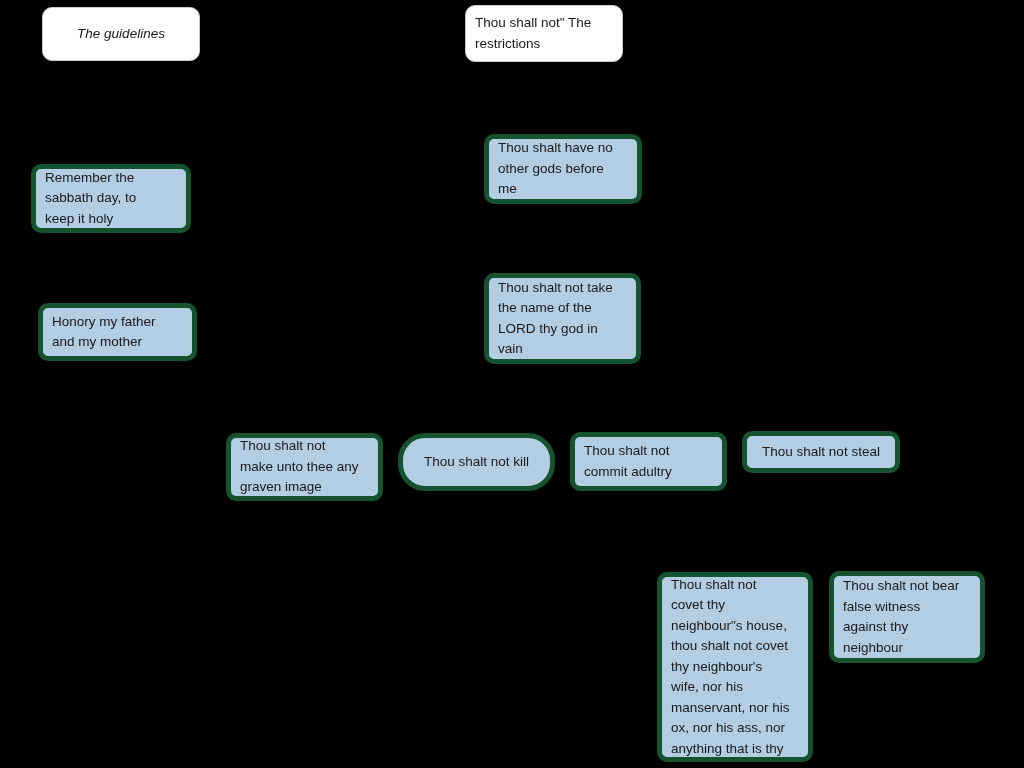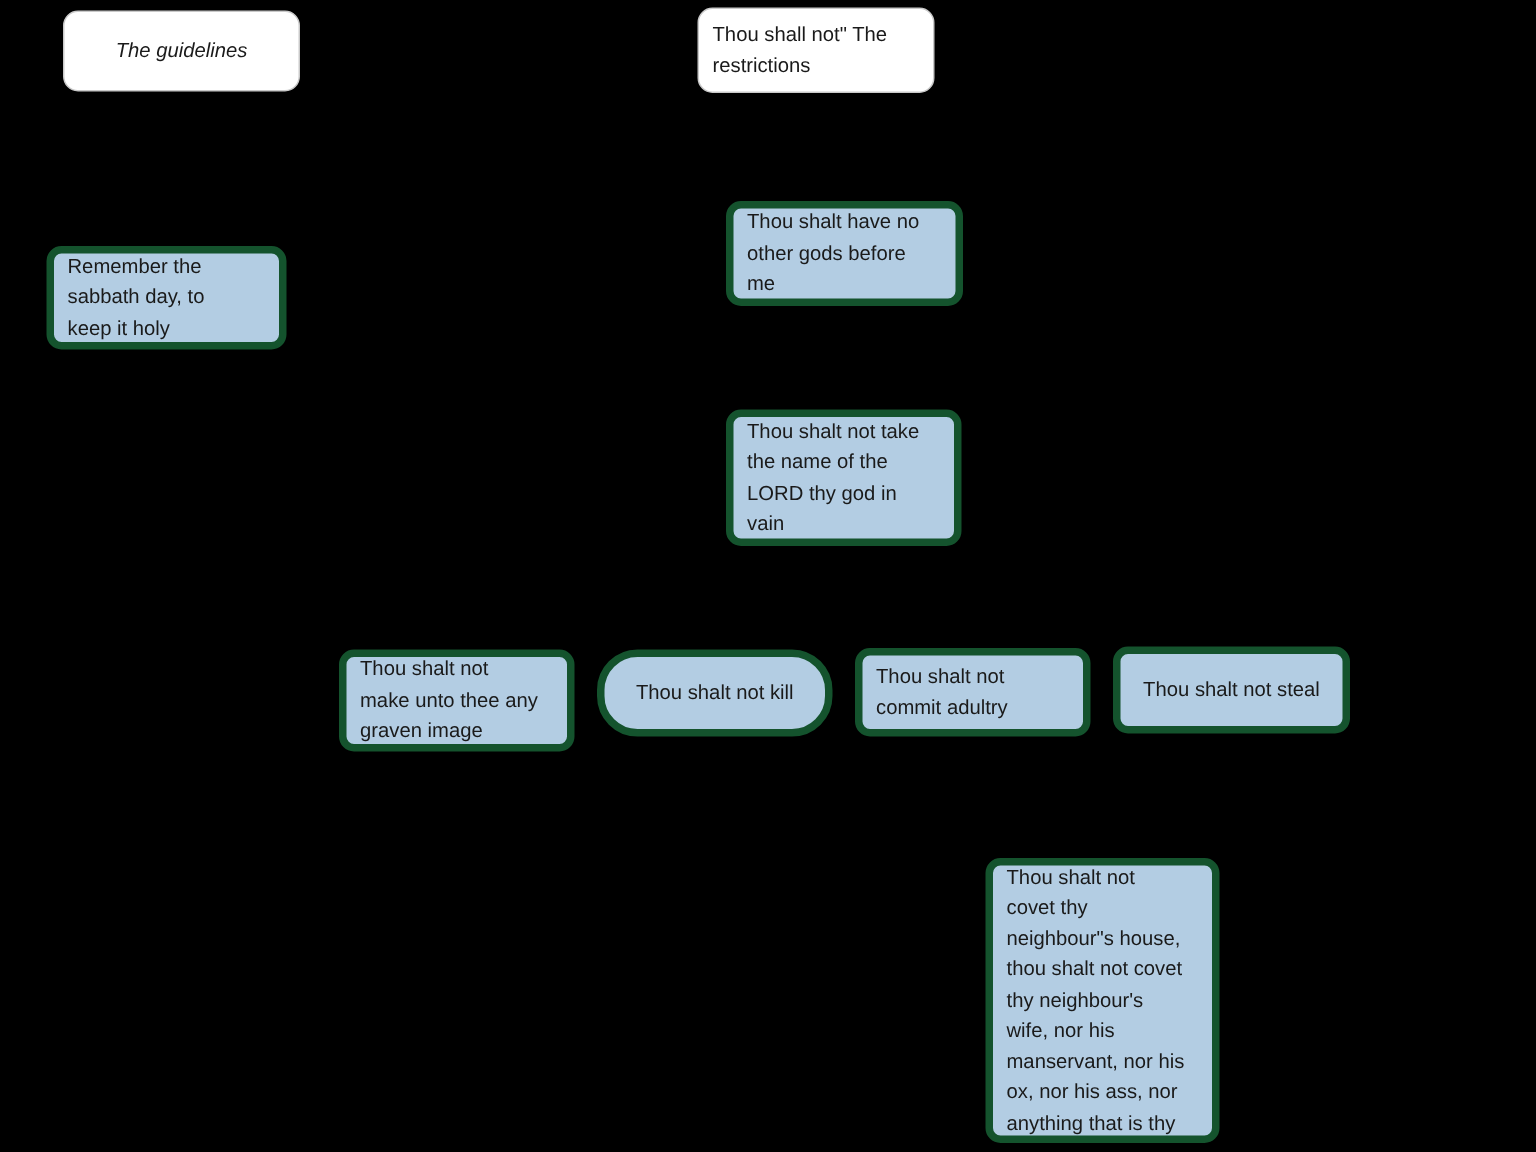--- a/index.html
+++ b/index.html
@@ -39,21 +39,21 @@
   
   #n-guidelines    { left: 42px;  top: 7px;   width: 158px; height: 54px; font-style: italic; }
   #n-restrictions  { left: 465px; top: 5px;   width: 158px; height: 57px; }
   #n-sabbath       { left: 31px;  top: 164px; width: 160px; height: 69px; }
   #n-honor         { left: 38px;  top: 303px; width: 159px; height: 58px; }
   #n-other-gods    { left: 484px; top: 134px; width: 158px; height: 70px; }
   #n-name-vain     { left: 484px; top: 273px; width: 157px; height: 91px; }
   #n-graven        { left: 226px; top: 433px; width: 157px; height: 68px; }
   #n-kill          { left: 398px; top: 433px; width: 157px; height: 58px; border-radius: 27px; }
   #n-adultry       { left: 570px; top: 432px; width: 157px; height: 59px; }
-  #n-steal         { left: 742px; top: 431px; width: 158px; height: 58px; }
+  #n-steal         { left: 742px; top: 431px; width: 158px; height: 42px; }
   #n-covet         { left: 657px; top: 572px; width: 156px; height: 190px; }
   #n-false-witness { left: 829px; top: 571px; width: 156px; height: 92px; }
 </style>
 </head>
 <body>
 
 <div id="canvas">
 
   <div id="n-guidelines" class="node root center">
     <span class="label">The guidelines</span>
@@ -63,20 +63,24 @@
     <span class="label">Thou shall not" The
 restrictions</span>
   </div>
 
   <div id="n-sabbath" class="node">
     <span class="label">Remember the
 sabbath day, to
 keep it holy</span>
   </div>
 
+  <div id="n-honor" class="node">
+    <span class="label">Honory my father
+and my mother</span>
+  </div>
 
   <div id="n-other-gods" class="node">
     <span class="label">Thou shalt have no
 other gods before
 me</span>
   </div>
 
   <div id="n-name-vain" class="node">
     <span class="label">Thou shalt not take
 the name of the
@@ -108,14 +112,20 @@
 covet thy
 neighbour"s house,
 thou shalt not covet
 thy neighbour's
 wife, nor his
 manservant, nor his
 ox, nor his ass, nor
 anything that is thy</span>
   </div>
 
+  <div id="n-false-witness" class="node">
+    <span class="label">Thou shalt not bear
+false witness
+against thy
+neighbour</span>
+  </div>
 
 </div>
 
 </body></html>

